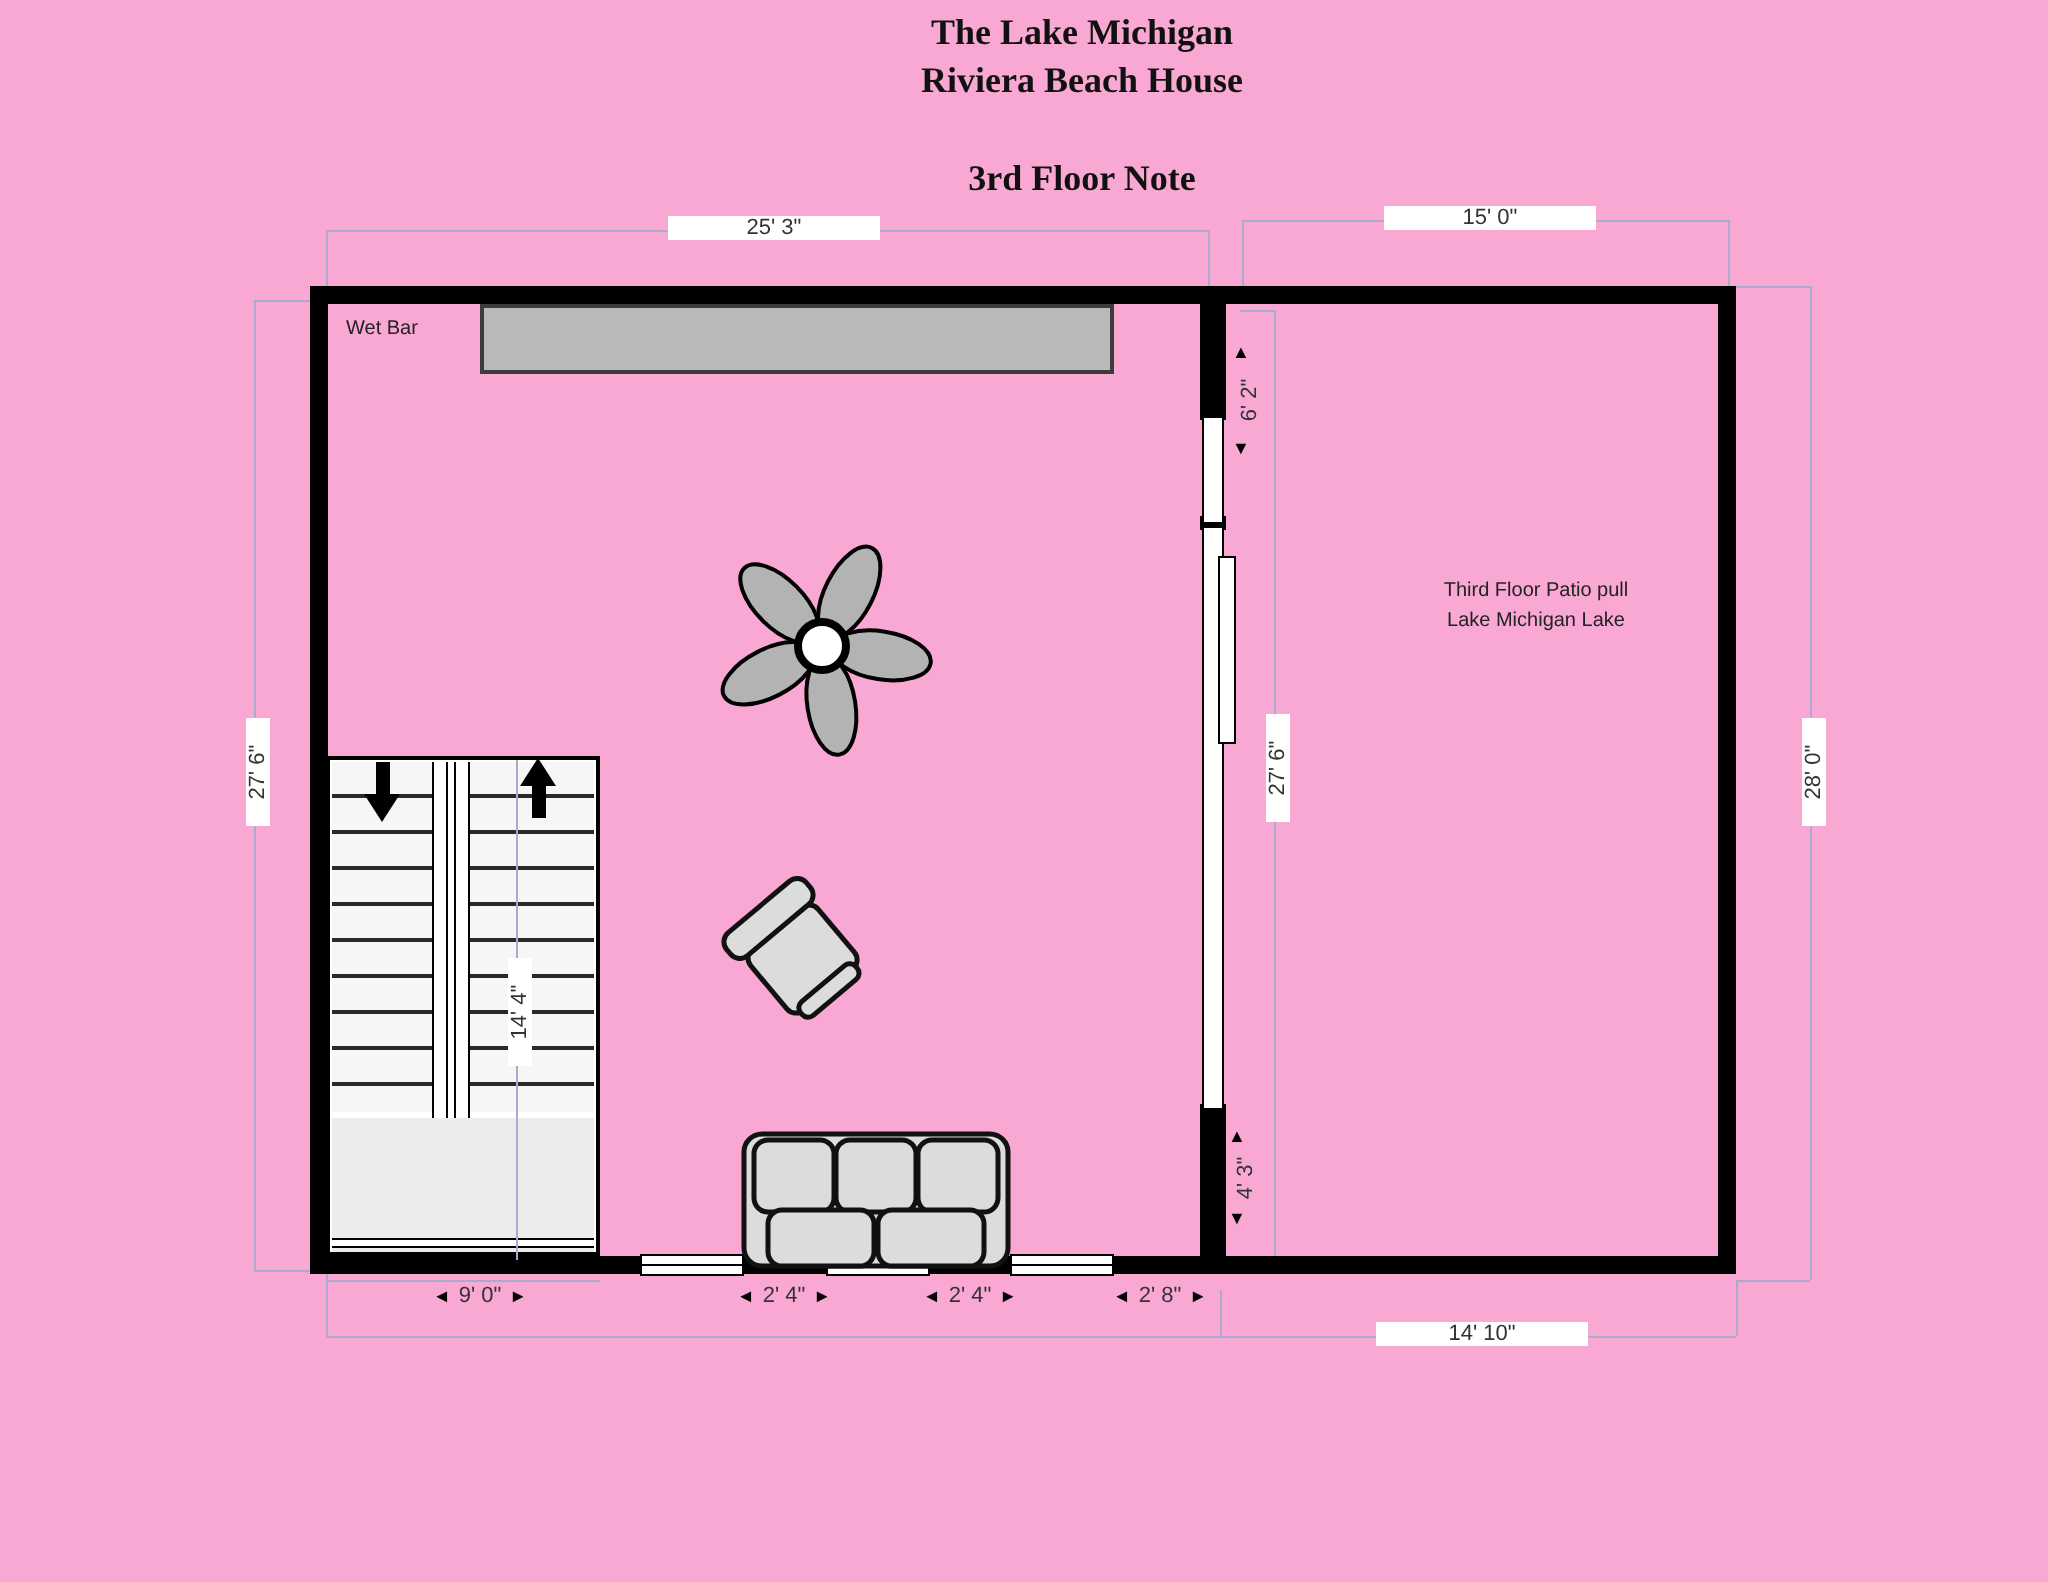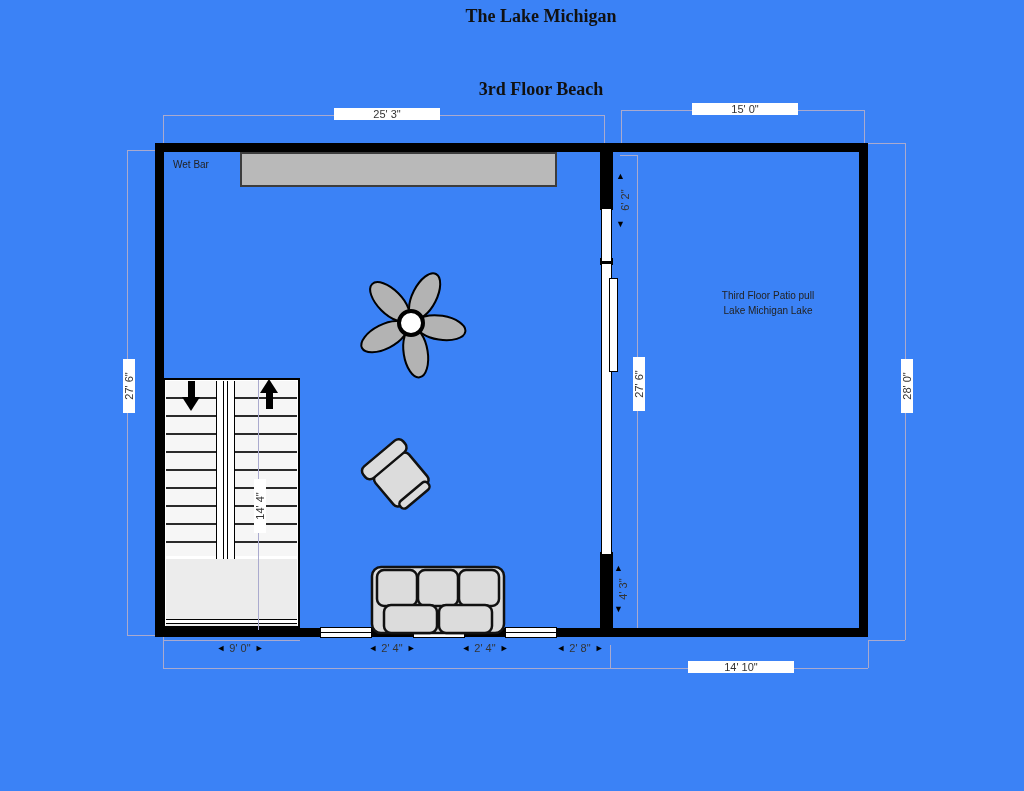--- a/index.html
+++ b/index.html
@@ -1,16 +1,16 @@
 <!DOCTYPE html>
 <html><head>
 <meta charset="utf-8">
 <style>
   html,body{margin:0;padding:0;background:#fff;}
-  #stage{position:relative;width:1024px;height:791px;background:#3b82f6;overflow:hidden;
+  #stage{position:relative;width:1024px;height:791px;background:#f9a8d4;overflow:hidden;
          font-family:"Liberation Sans",sans-serif;}
   .t{position:absolute;font-family:"Liberation Serif",serif;font-weight:bold;
      font-size:18px;color:#111;width:600px;left:241px;text-align:center;}
   .lbl{position:absolute;font-size:10px;color:#222;line-height:15px;}
   .wall{position:absolute;background:#000;z-index:2;}
   .dline{position:absolute;background:#aaaace;z-index:1;}
   .dim{position:absolute;font-size:11px;color:#333;z-index:5;white-space:nowrap;}
   .hdim{text-align:center;background:#fff;padding:0 3px;}
   .hlabel{display:flex;justify-content:center;align-items:center;gap:4px;}
   .arr{font-size:9px;color:#000;line-height:11px;}
@@ -23,21 +23,22 @@
       background:repeating-linear-gradient(to bottom,#f6f6f6 0px,#f6f6f6 16px,#2a2a2a 16px,#2a2a2a 18px);}
   .rail{position:absolute;background:#fff;border-left:1.5px solid #000;border-right:1.5px solid #000;z-index:3;}
   .furn{position:absolute;z-index:4;}
 </style>
 </head>
 <body>
 
 <div id="stage">
 
   <div class="t" style="top:6px;">The Lake Michigan</div>
-  <div class="t" style="top:79px;">3rd Floor Beach</div>
+  <div class="t" style="top:30px;">Riviera Beach House</div>
+  <div class="t" style="top:79px;">3rd Floor Note</div>
 
   <div class="dline" style="left:163px;top:115px;width:442px;height:1px;"></div>
   <div class="dline" style="left:163px;top:115px;width:1px;height:28px;"></div>
   <div class="dline" style="left:604px;top:115px;width:1px;height:28px;"></div>
   <div class="dim hdim" style="left:334px;top:108px;width:100px;">25' 3"</div>
 
   <div class="dline" style="left:621px;top:110px;width:244px;height:1px;"></div>
   <div class="dline" style="left:621px;top:110px;width:1px;height:33px;"></div>
   <div class="dline" style="left:864px;top:110px;width:1px;height:33px;"></div>
   <div class="dim hdim" style="left:692px;top:103px;width:100px;">15' 0"</div>

